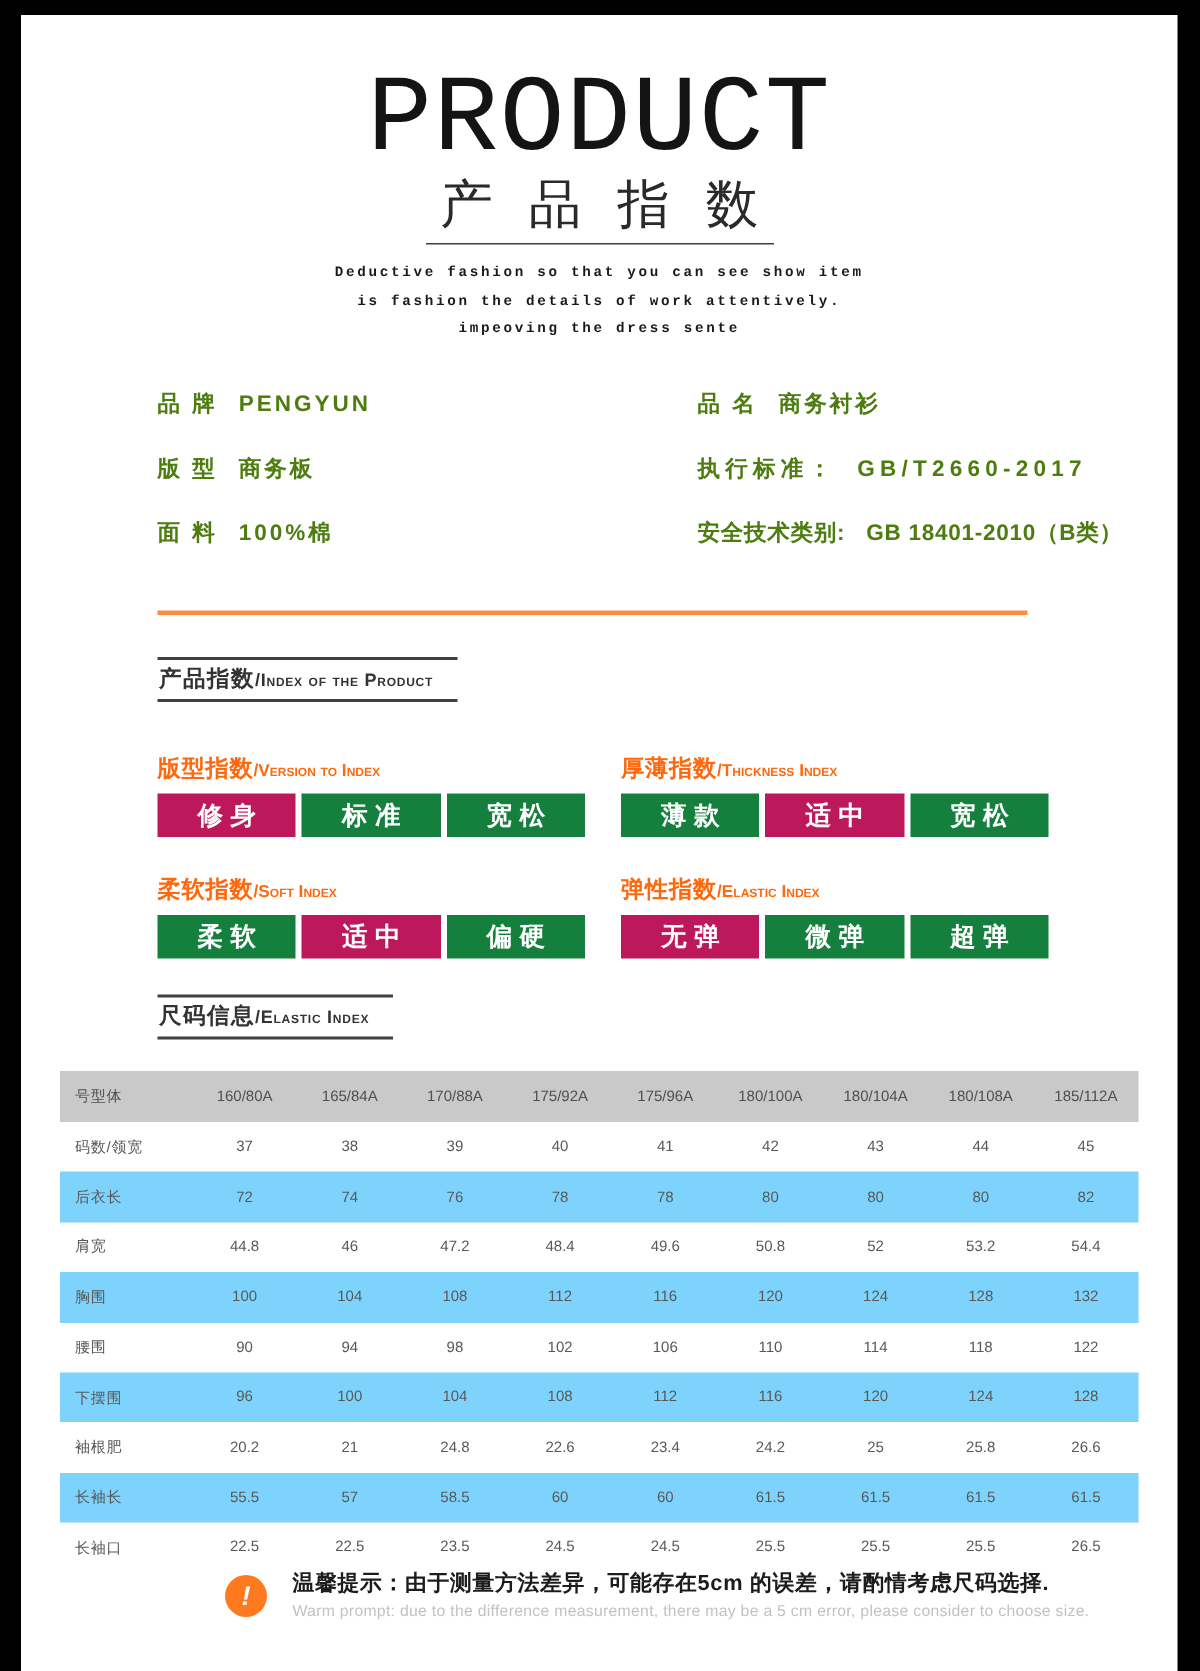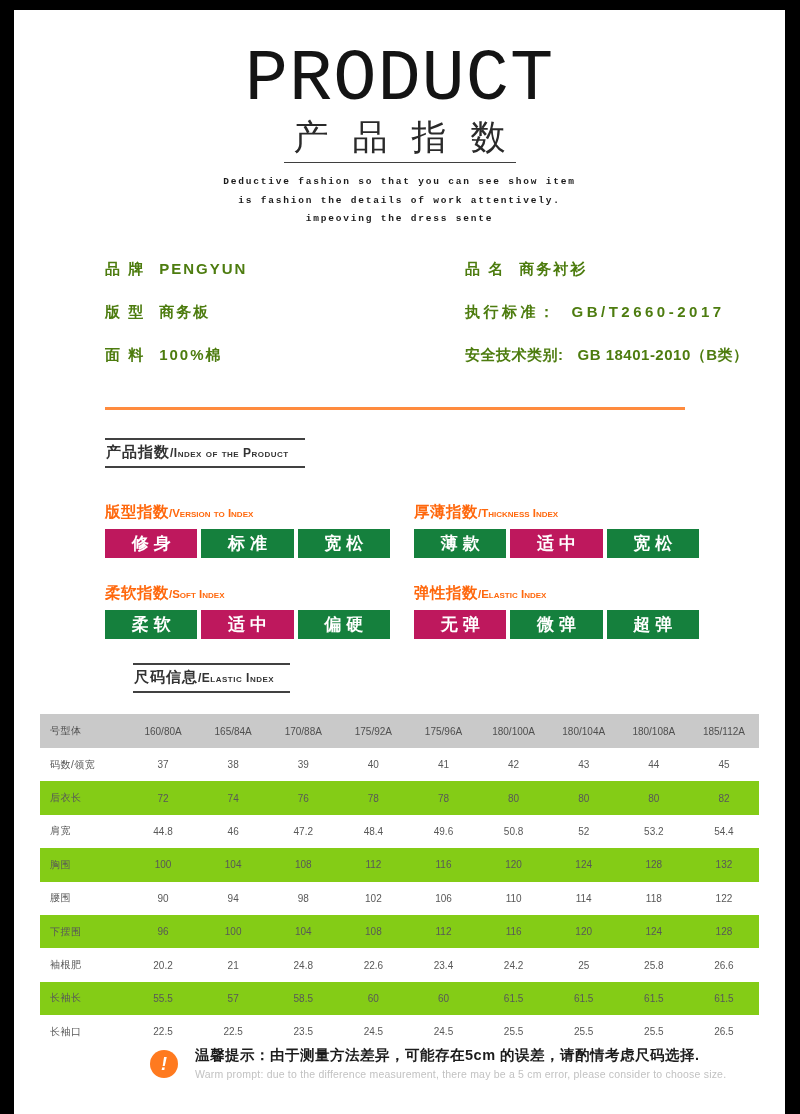--- a/index.html
+++ b/index.html
@@ -29,36 +29,36 @@
   .info-col.right .info-row.tight { letter-spacing:0.5px; }
 
   .divider-orange { position:absolute; top:397px; left:91px; width:580px; height:3px; background:#ff8b3e; }
 
   .sec-header { position:absolute; display:inline-block;
                 border-top:2px solid #414141; border-bottom:2px solid #414141;
                 padding:3px 16px 4px 1px; color:#333; white-space:nowrap; }
   .sec-header .zh { font-size:15px; font-weight:700; letter-spacing:1px; }
   .sec-header .en { font-size:12px; font-weight:700; font-variant:small-caps; letter-spacing:0.5px; }
   #sec-product-index { left:91px; top:428px; }
-  #sec-size-info { left:91px; top:653px;margin-left:28px; }
+  #sec-size-info { left:91px; top:653px; }
 
   #index-grid { position:absolute; left:91px; top:492px; width:594px;
                 display:grid; grid-template-columns:285px 285px; column-gap:24px; row-gap:25px; }
   .ix-label { height:17px; margin-bottom:10px; color:#ff680d; white-space:nowrap; }
   .ix-label .zh { font-size:15.5px; font-weight:700; letter-spacing:0.5px; }
   .ix-label .en { font-size:11.5px; font-weight:700; font-variant:small-caps; }
   .ix-bars { display:flex; gap:4px; height:29px; }
   .ix-seg { flex:1; background:#15803d; color:#fff; font-size:17px; font-weight:700;
             letter-spacing:5px; text-indent:5px; display:flex; align-items:center; justify-content:center; }
   .ix-seg.active { background:#be185d; }
 
   #size-table { position:absolute; left:26px; top:704px; width:719px; font-size:10px; color:#585858; }
   .t-row { display:grid; grid-template-columns:88px repeat(9,1fr); height:33.4px; align-items:center; }
   .t-row.t-header { height:34px; background:#c9c9c9; color:#4f4f4f; }
-  .t-row.alt { background:#84cc16; }
+  .t-row.alt { background:#7dd3fc; }
   .t-cell { text-align:center; }
   .t-cell.t-label { text-align:left; padding-left:10px; letter-spacing:0.5px; }
 
   .warn-icon { position:absolute; left:136px; top:1040px; width:28px; height:28px; border-radius:50%;
                background:#ff7a1f; color:#fff; display:flex; align-items:center; justify-content:center;
                font-size:18px; font-weight:700; font-style:italic; }
   .warn-zh { position:absolute; left:181px; top:1036px; font-size:14.5px; font-weight:700;
              color:#1c1c1c; letter-spacing:0.5px; white-space:nowrap; }
   .warn-en { position:absolute; left:181px; top:1058px; font-size:10.5px; color:#c2c2c2;
              letter-spacing:0.2px; white-space:nowrap; }

